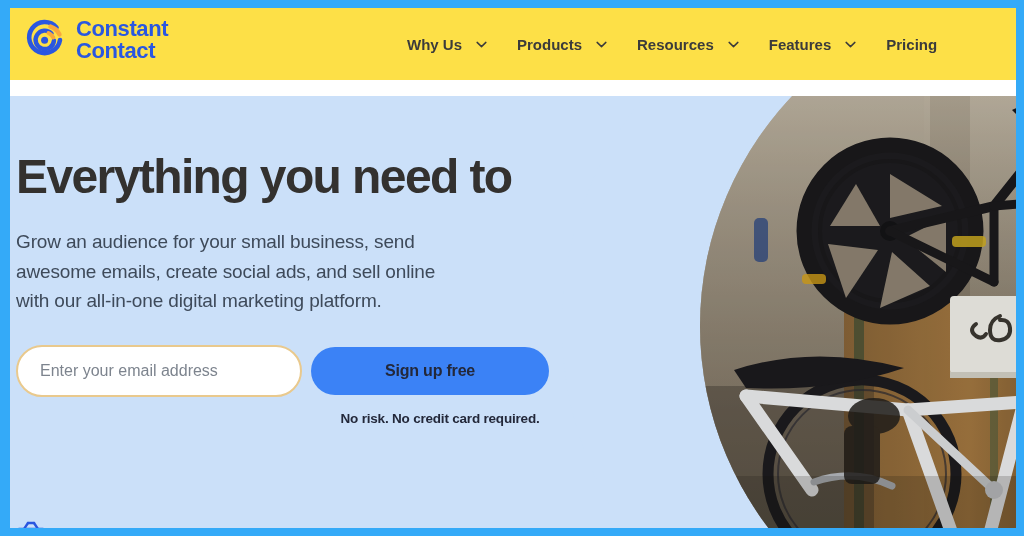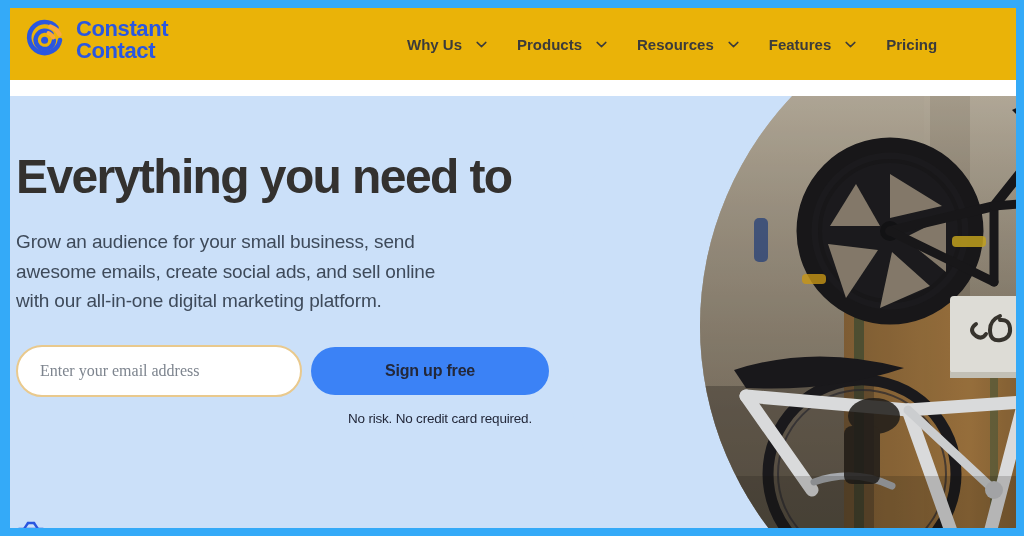--- a/index.html
+++ b/index.html
@@ -29,21 +29,21 @@
     background: #ffffff;
     overflow: hidden;
   }
 
   
   #header {
     position: absolute;
     left: 0; top: 0;
     width: 1006px;
     height: 72px;
-    background: #eab308;
+    background: #fde047;
     display: flex;
     align-items: center;
     z-index: 40;
   }
 
   #logo-block {
     position: absolute;
     left: 13px;
     top: 10px;
     display: flex;
@@ -173,21 +173,21 @@
     align-items: center;
     gap: 9px;
   }
 
   #email-input {
     width: 286px;
     height: 52px;
     border-radius: 26px;
     border: 2px solid #e9c98d;
     background: #ffffff;
-    font-family: Liberation Serif, serif;
+    font-family: Liberation Sans, sans-serif;
     font-size: 16px;
     color: #5c6470;
     padding: 0 22px;
     outline: none;
   }
   #email-input::placeholder { color: #7d848e; }
 
   #signup-button {
     width: 238px;
     height: 48px;
@@ -201,21 +201,21 @@
     letter-spacing: -0.2px;
     cursor: pointer;
   }
 
   #disclaimer {
     margin-top: 14px;
     margin-left: 305px;
     width: 238px;
     text-align: center;
     font-size: 13.5px;
-    font-weight: normal;
+    font-weight: bold;
     color: #23283a;
     letter-spacing: -0.2px;
   }
 
   
   #buy-now {
     position: absolute;
     left: 6px;
     top: 424px;
     display: flex;

